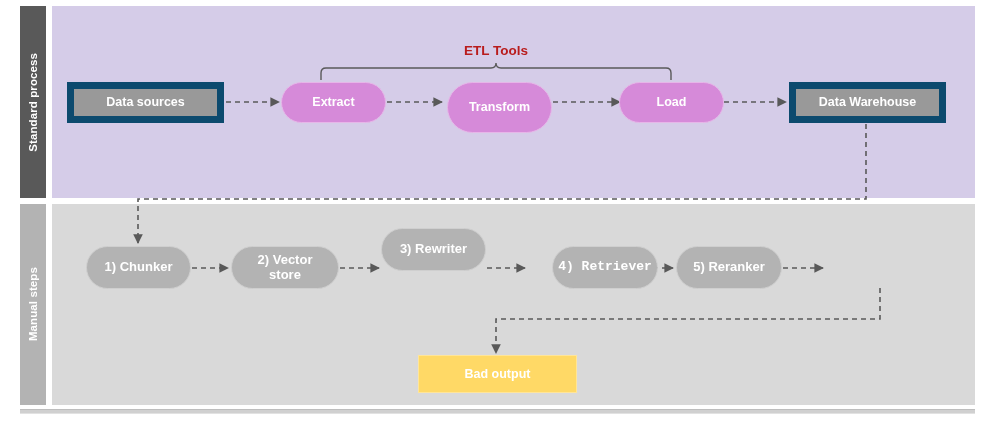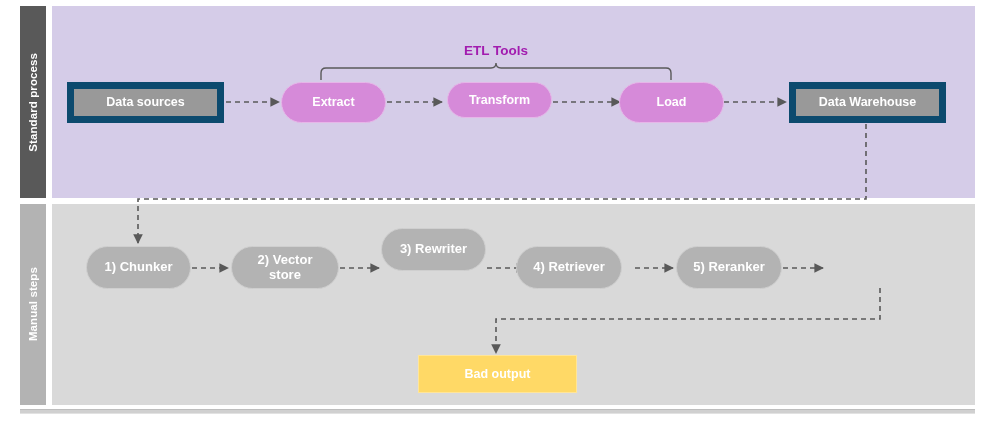--- a/index.html
+++ b/index.html
@@ -106,21 +106,21 @@
     pointer-events: none;
     z-index: 2;
   }
   .group-label {
     position: absolute;
     left: 400px; top: 43px;
     width: 192px;
     text-align: center;
     font-size: 13.5px;
     font-weight: bold;
-    color: #a21caf;
+    color: #b91c1c;
     z-index: 5;
   }
 </style>
 </head>
 <body>
 
 <div id="canvas">
 
   <div class="lane-header" id="lane-standard-header">
     <span>Standard process</span>
@@ -159,40 +159,40 @@
 
     <path d="M 880,288 L 880,319 L 496,319 L 496,353" fill="none" stroke="#595959" stroke-width="1.6" stroke-dasharray="5,4" marker-end="url(#arrow)"></path>
   </svg>
 
   <div class="node node-rect" style="left:67px;  top:82px;  width:157px; height:41px;">
     <span>Data sources</span>
   </div>
   <div class="node node-pill-etl" style="left:281px; top:82px;  width:105px; height:41px;">
     <span>Extract</span>
   </div>
-  <div class="node node-pill-etl" style="left:447px; top:82px;  width:105px; height:36px;">
+  <div class="node node-pill-etl" style="left:447px; top:82px;  width:105px; height:51px;">
     <span>Transform</span>
   </div>
   <div class="node node-pill-etl" style="left:619px; top:82px;  width:105px; height:41px;">
     <span>Load</span>
   </div>
   <div class="node node-rect" style="left:789px; top:82px;  width:157px; height:41px;">
     <span>Data Warehouse</span>
   </div>
 
   <div class="node node-pill-step" style="left:86px;  top:246px; width:105px; height:43px;">
     <span>1) Chunker</span>
   </div>
   <div class="node node-pill-step" style="left:231px; top:246px; width:108px; height:43px; padding:0 18px;">
     <span>2) Vector store</span>
   </div>
   <div class="node node-pill-step" style="left:381px; top:228px; width:105px; height:43px;">
     <span>3) Rewriter</span>
   </div>
-  <div class="node node-pill-step" style="left:516px; top:246px; width:106px; height:43px;">
+  <div class="node node-pill-step" style="left:552px; top:246px; width:106px; height:43px;font-family:Liberation Mono, monospace;">
     <span>4) Retriever</span>
   </div>
   <div class="node node-pill-step" style="left:676px; top:246px; width:106px; height:43px;">
     <span>5) Reranker</span>
   </div>
   <div class="node node-rect-warn" style="left:418px; top:355px; width:159px; height:38px;">
     <span>Bad output</span>
   </div>
 
   <div id="bottom-rule"></div>

